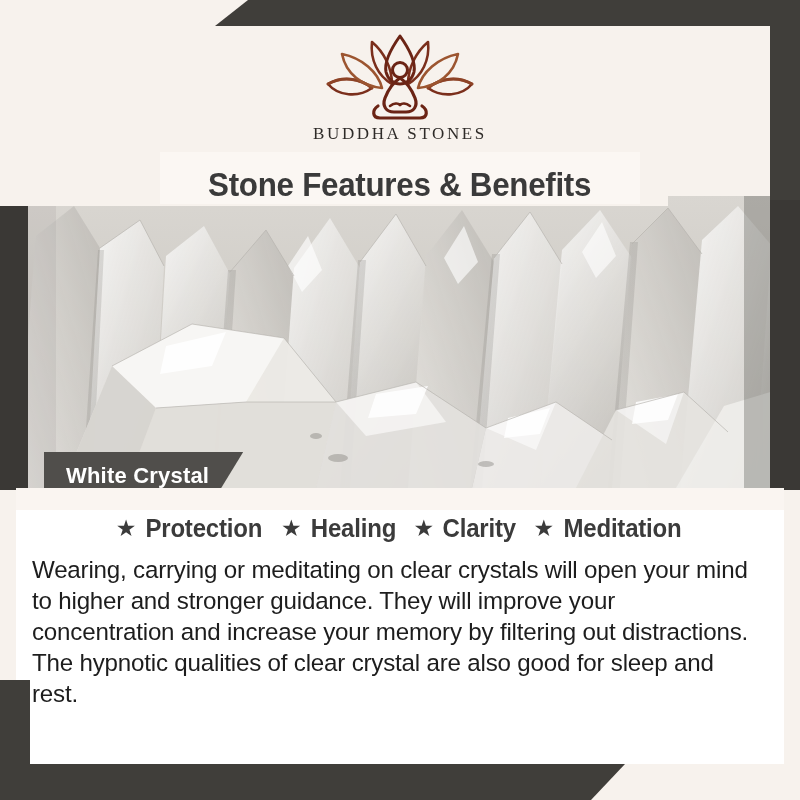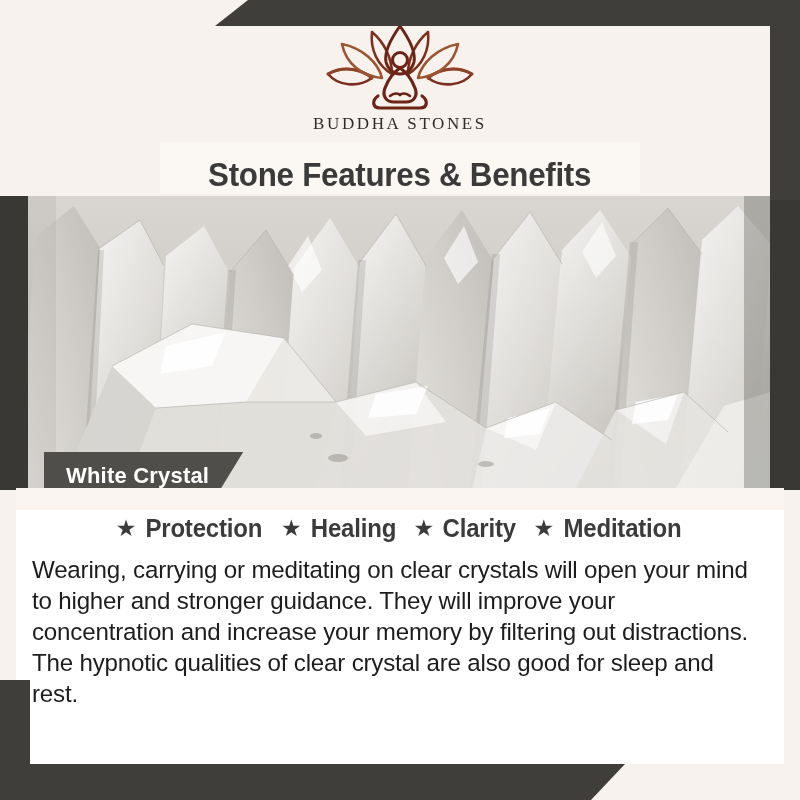--- a/index.html
+++ b/index.html
@@ -59,21 +59,21 @@
   }
   .strip-right {
     position:absolute; right:0; top:190px;
     width:30px; height:300px;
     background:#3a3835;
     z-index:12;
   }
 
   
   #header {
-    position:absolute; left:0; top:0; width:668px; height:196px;
+    position:absolute; left:0; top:10px; width:668px; height:196px;
     background:#f7f2ed;
     z-index:20;
   }
   #logo-wrap {
     position:absolute; left:0; top:22px; width:800px;
     display:flex; flex-direction:column; align-items:center;
   }
   #logo-mark { width:168px; height:88px; display:block; }
   #brand-name {
     margin-top:4px;

